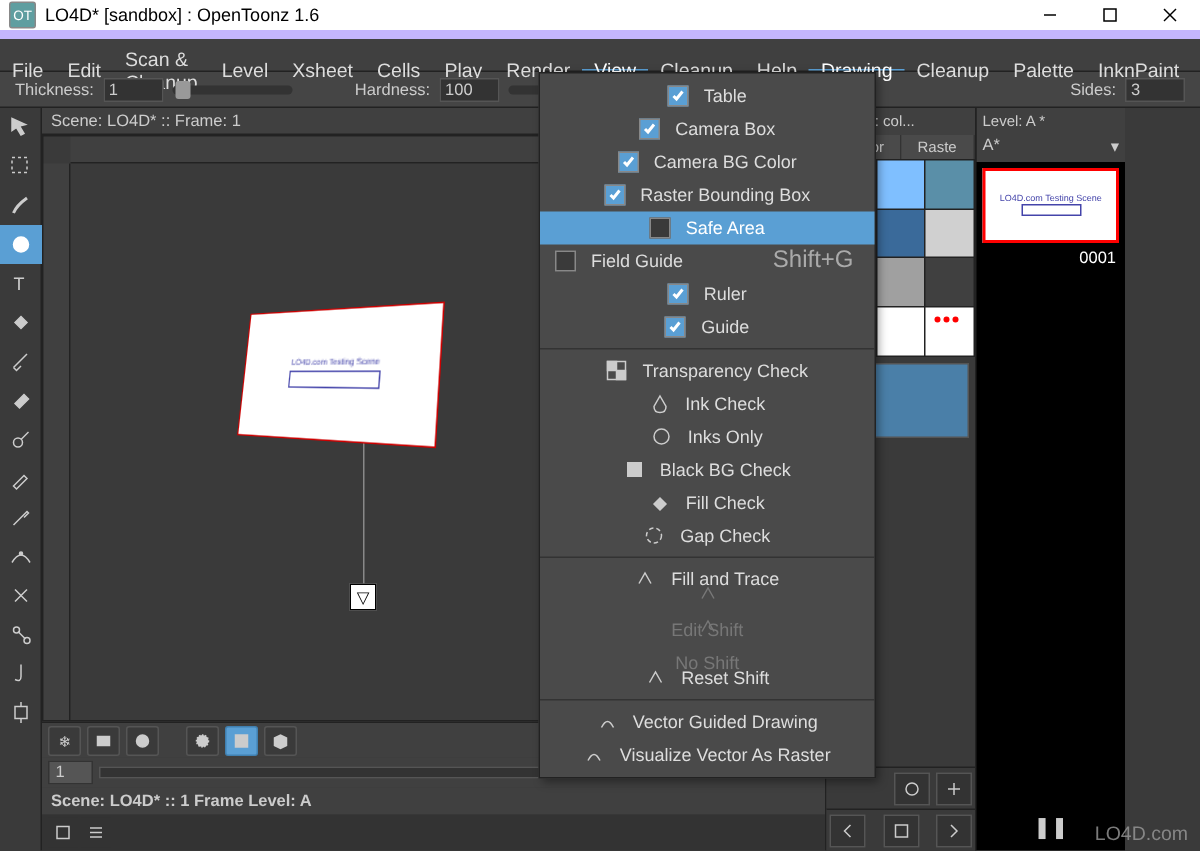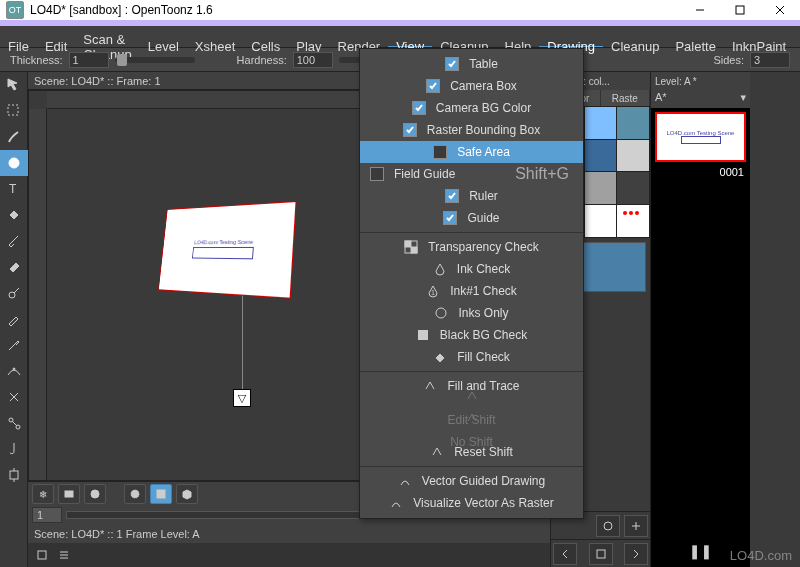--- a/index.html
+++ b/index.html
@@ -42,21 +42,21 @@
   .drawingpage .box { width: 70px; height: 12px; border: 1px solid #44a; margin-top: 2px; }
   .axis-z { position: absolute; left: 195px; top: 130px; width: 1px; height: 160px; background: #888; }
   .handle { position: absolute; left: 186px; top: 280px; width: 18px; height: 18px; background: #fff; border: 1px solid #000; display: flex; align-items: center; justify-content: center; font-size: 11px; color: #000; }
 
   .viewerbtns { background: #404040; height: 24px; display: flex; align-items: center; gap: 4px; padding: 0 4px; border-top: 1px solid #222; }
   .viewerbtns .vbtn { width: 22px; height: 20px; display: flex; align-items: center; justify-content: center; background: #3a3a3a; border: 1px solid #555; border-radius: 2px; cursor: pointer; }
   .viewerbtns .vbtn.active { background: #5a9fd4; border-color: #4080b0; }
   .viewerbtns svg { width: 12px; height: 12px; stroke: #ccc; fill: #ccc; }
   .timeline { background: #404040; height: 20px; display: flex; align-items: center; padding: 0 4px; font-size: 11px; }
   .timeline .frame { width: 30px; background: #555; padding: 1px 4px; border: 1px solid #333; }
-  .statusfoot { background: #404040; height: 18px; display: flex; align-items: center; padding: 0 6px; font-size: 11px; color: #ccc; }
+  .statusfoot { background: #404040; height: 18px; display: flex; align-items: center; padding: 0 6px; font-size: 11px; color: #ccc; font-weight: bold; }
 
   .rightpanels { width: 250px; display: flex; }
   .stylepanel { width: 100px; background: #3a3a3a; display: flex; flex-direction: column; border-left: 1px solid #222; }
   .stylepanel .header { background: #404040; height: 18px; font-size: 10px; display: flex; align-items: center; padding: 0 4px; color: #ccc; }
   .stylepanel .tabs { display: flex; height: 16px; font-size: 10px; }
   .stylepanel .tabs .tab { flex: 1; background: #4a4a4a; border-right: 1px solid #333; display: flex; align-items: center; justify-content: center; cursor: pointer; }
   .swatches { display: grid; grid-template-columns: repeat(3, 1fr); gap: 1px; padding: 1px; background: #222; }
   .swatch { width: 100%; aspect-ratio: 1; }
   .stylepanel .big { margin: 4px; height: 50px; background: #4a7fa8; border: 1px solid #555; }
   .levelpanel { width: 100px; background: #000; border-left: 1px solid #222; display: flex; flex-direction: column; }
@@ -486,29 +486,20 @@
       <span class="micon">
         <svg viewBox="0 0 14 14">
           <path d="M7 2 L11 9 Q11 13 7 13 Q3 13 3 9 Z"></path>
         </svg>
       </span>
       <span>Ink Check</span>
     </div>
     <div class="row">
       <span class="micon">
         <svg viewBox="0 0 14 14">
-          <path d="M7 2 L11 9 Q11 13 7 13 Q3 13 3 9 Z"></path>
-          <text x="5" y="11" font-size="7" fill="#ccc" stroke="none">1</text>
-        </svg>
-      </span>
-      <span>Ink#1 Check</span>
-    </div>
-    <div class="row">
-      <span class="micon">
-        <svg viewBox="0 0 14 14">
           <circle cx="7" cy="7" r="5"></circle>
         </svg>
       </span>
       <span>Inks Only</span>
     </div>
     <div class="row">
       <span class="micon">
         <svg viewBox="0 0 14 14">
           <rect x="2" y="2" width="10" height="10" fill="#ccc" stroke="none"></rect>
         </svg>
@@ -516,20 +507,28 @@
       <span>Black BG Check</span>
     </div>
     <div class="row">
       <span class="micon">
         <svg viewBox="0 0 14 14">
           <path d="M3 8 L7 4 L11 8 L7 12 Z" fill="#ccc"></path>
         </svg>
       </span>
       <span>Fill Check</span>
     </div>
+    <div class="row">
+      <span class="micon">
+        <svg viewBox="0 0 14 14">
+          <circle cx="7" cy="7" r="5" stroke-dasharray="3 2"></circle>
+        </svg>
+      </span>
+      <span>Gap Check</span>
+    </div>
     <div class="sep"></div>
     <div class="row">
       <span class="micon">
         <svg viewBox="0 0 14 14">
           <path d="M3 10 L7 3 L11 10"></path>
         </svg>
       </span>
       <span>Fill and Trace</span>
     </div>
     <div class="row disabled">

